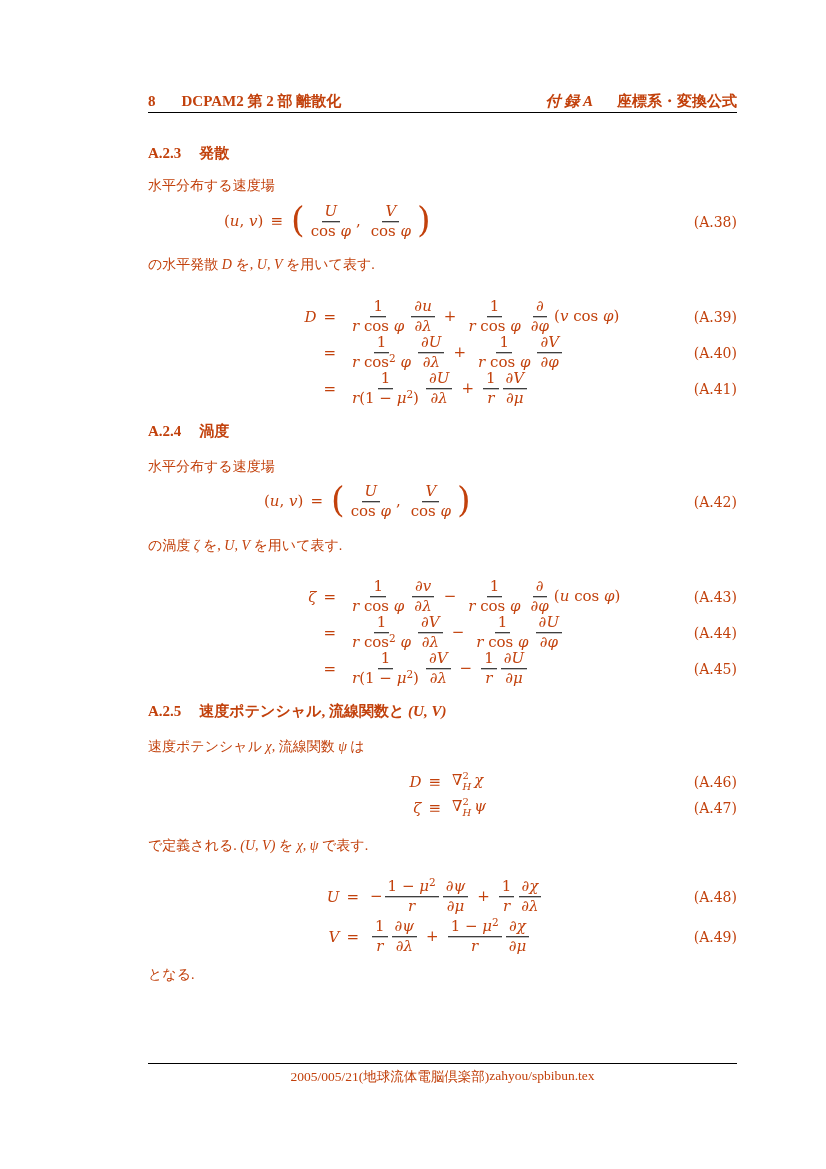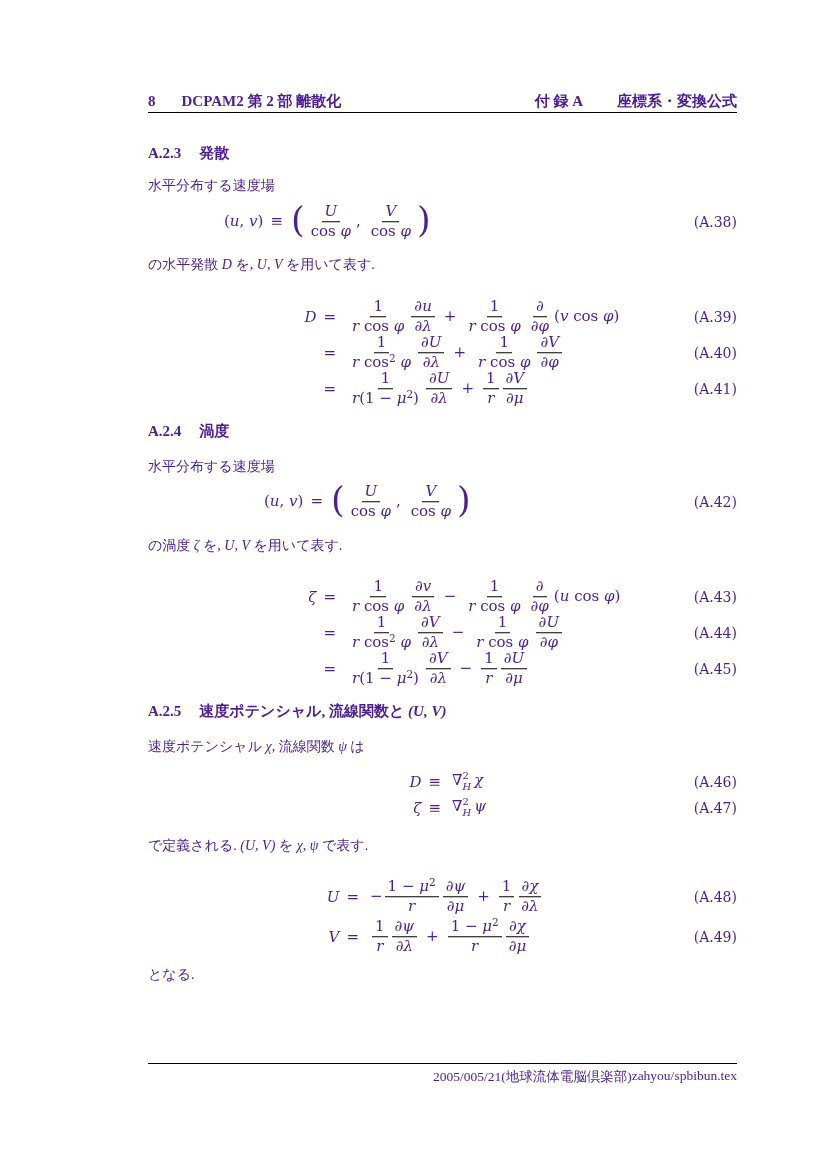--- a/index.html
+++ b/index.html
@@ -1,21 +1,21 @@
 <!DOCTYPE html>
 <html><head>
 <meta charset="utf-8">
 <style>
   html,body{margin:0;padding:0;background:#ffffff;}
-  .page{position:relative;width:826px;height:1169px;background:#ffffff;color:#4c1d95;
+  .page{position:relative;width:826px;height:1169px;background:#ffffff;color:#c2410c;
         font-family:"Liberation Serif","DejaVu Serif",serif;overflow:hidden;}
   .hdr{position:absolute;left:148px;right:89px;top:92px;display:flex;
        justify-content:space-between;align-items:baseline;font-weight:bold;font-size:15px;}
   .hdr .pgnum{margin-right:26px;}
-  .hdr .gap{margin-right:34px;}
+  .hdr .gap{margin-right:24px;font-style:italic;}
   .rule{position:absolute;left:148px;right:89px;border-top:1px solid #000;}
   .heading{position:absolute;left:148px;font-weight:bold;font-size:15px;white-space:nowrap;}
   .heading .hnum{margin-right:18px;}
   .para{position:absolute;left:148px;margin:0;font-size:14px;white-space:nowrap;}
   .eqrow{position:absolute;left:148px;width:589px;display:flex;align-items:center;
          transform:translateY(-50%);font-size:15px;font-family:"DejaVu Serif","Liberation Serif",serif;}
   .lhs{display:flex;justify-content:flex-end;align-items:center;flex-shrink:0;}
   .ebody{margin-left:4px;}
   .eqnum{position:absolute;right:0;top:50%;transform:translateY(-50%);font-size:14px;
          font-family:"DejaVu Serif",serif;}
@@ -26,21 +26,21 @@
   .bigp{font-size:35px;font-weight:400;vertical-align:middle;line-height:0.8;
         position:relative;top:-2px;padding:0 1px;font-style:normal;}
   .frac{display:inline-flex;flex-direction:column;align-items:center;vertical-align:middle;
         margin:0 2px;text-align:center;line-height:1.15;}
   .frac .fn{border-bottom:1px solid #000;padding:0 3px 1px 3px;white-space:nowrap;}
   .frac .fd{padding:1px 3px 0 3px;white-space:nowrap;}
   .ss{display:inline-flex;flex-direction:column;align-items:flex-start;font-size:10px;
       line-height:1.05;vertical-align:middle;margin-right:3px;}
   .ss .ssb{font-style:italic;}
   .ftr{position:absolute;left:148px;right:89px;top:1068px;display:flex;
-       justify-content:flex-end;font-size:13.5px;}
+       justify-content:center;font-size:13.5px;}
 </style>
 </head>
 <body>
 
 <div class="page">
 
   <div class="hdr">
     <span>
       <span class="pgnum">8</span><span>DCPAM2 第 2 部 離散化</span>
     </span>

